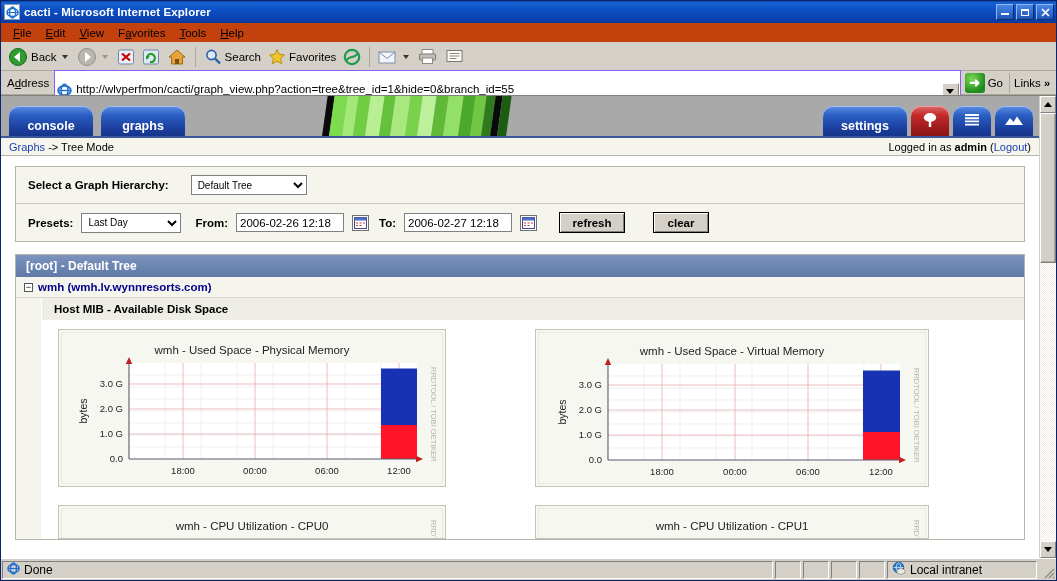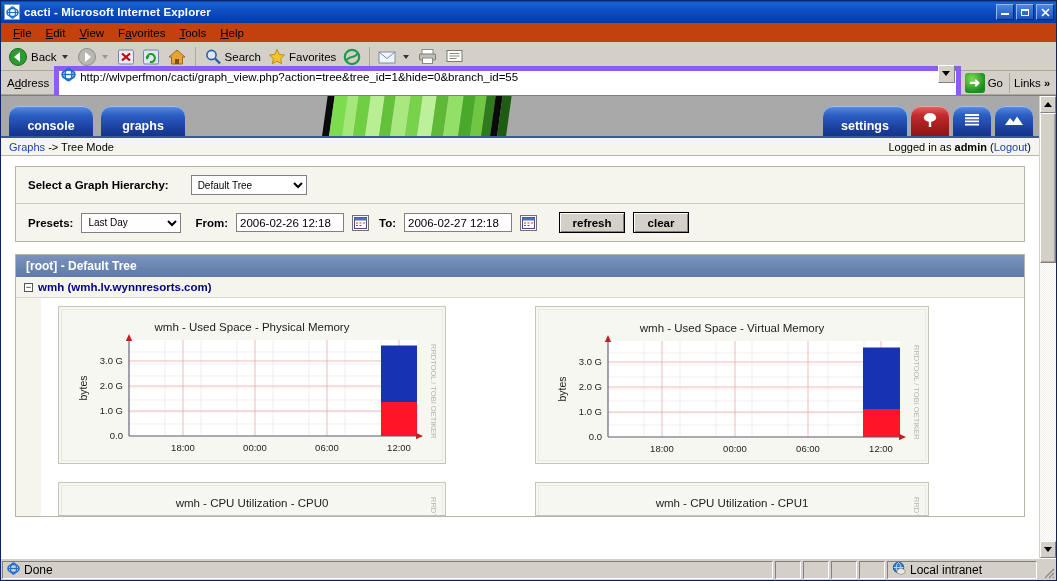--- a/index.html
+++ b/index.html
@@ -84,21 +84,21 @@
   
   #addressbar {
     height: 24px; background: #d4d0c8;
     display: flex; align-items: center; padding: 0 2px;
     border-bottom: 1px solid #aca899;
     flex: 0 0 auto;
   }
   #address-label { font-size: 11.5px; padding: 0 5px 0 4px; color:#000; }
   #address-box {
     flex: 1 1 auto; height: 20px; background: #fff;
-    border: 5px solid #8b5cf6; display: flex; align-items: flex-end;
+    border: 1px solid #8b5cf6; display: flex; align-items: flex-start;
     padding: 12px 1px;
   }
   #address-ie-icon { width: 16px; height: 16px; margin: 0 3px 0 1px; flex:0 0 auto; }
   #address-url { font-size: 11.5px; color: #000; flex: 1 1 auto; white-space: nowrap; overflow: hidden; }
   #address-dd {
     width: 17px; height: 18px; background: #d4d0c8;
     border: 1px solid #fff; border-right-color: #808080; border-bottom-color: #808080;
     display: flex; align-items: center; justify-content: center; flex:0 0 auto;
   }
   #go-btn { display: flex; align-items: center; gap: 3px; padding: 0 6px 0 4px; }
@@ -529,36 +529,37 @@
             <span class="lbl" style="margin-left:2px;">To:</span>
             <input class="wtext" style="width: 108px;" value="2006-02-27 12:18">
             <span class="cal-btn">
               <svg width="13" height="12" viewBox="0 0 13 12">
                 <rect x="0.5" y="0.5" width="12" height="11" fill="#ffffff" stroke="#4a4a8a"></rect>
                 <rect x="0.5" y="0.5" width="12" height="3" fill="#4a6fc4"></rect>
                 <path d="M2 6 h2 M5.5 6 h2 M9 6 h2 M2 8.5 h2 M5.5 8.5 h2" stroke="#c04040" stroke-width="1.2"></path>
               </svg>
             </span>
             <button class="wbutton" style="margin-left:14px;">refresh</button>
-            <button class="wbutton" style="margin-left:0;min-width:56px;">clear</button>
+            <button class="wbutton" style="margin-left:20px;min-width:56px;">clear</button>
           </div>
         </div>
 
         <div id="tree-panel">
           <div id="tree-header">[root] - Default Tree</div>
 
           <div class="tree-host">
             <span class="expander">−</span>
             <a>wmh (wmh.lv.wynnresorts.com)</a>
           </div>
 
           <div class="subtree">
             <div class="subtree-gutter"></div>
             <div class="subtree-body">
 
+              <div class="graph-group-title">Host MIB - Available Disk Space</div>
 
               <div class="graph-row">
 
                 <div class="graph-cell">
                   <svg class="rrd" width="382" height="152" viewBox="0 0 382 152">
                     <rect x="0" y="0" width="382" height="152" fill="#f7f7f2" stroke="#dcdcd2"></rect>
 
                     <text x="191" y="22" font-family="Liberation Sans, sans-serif" font-size="11.5" fill="#222" text-anchor="middle" id="g1-title">wmh - Used Space - Physical Memory</text>
 
                     <rect x="68" y="31" width="288" height="96" fill="#ffffff"></rect>

